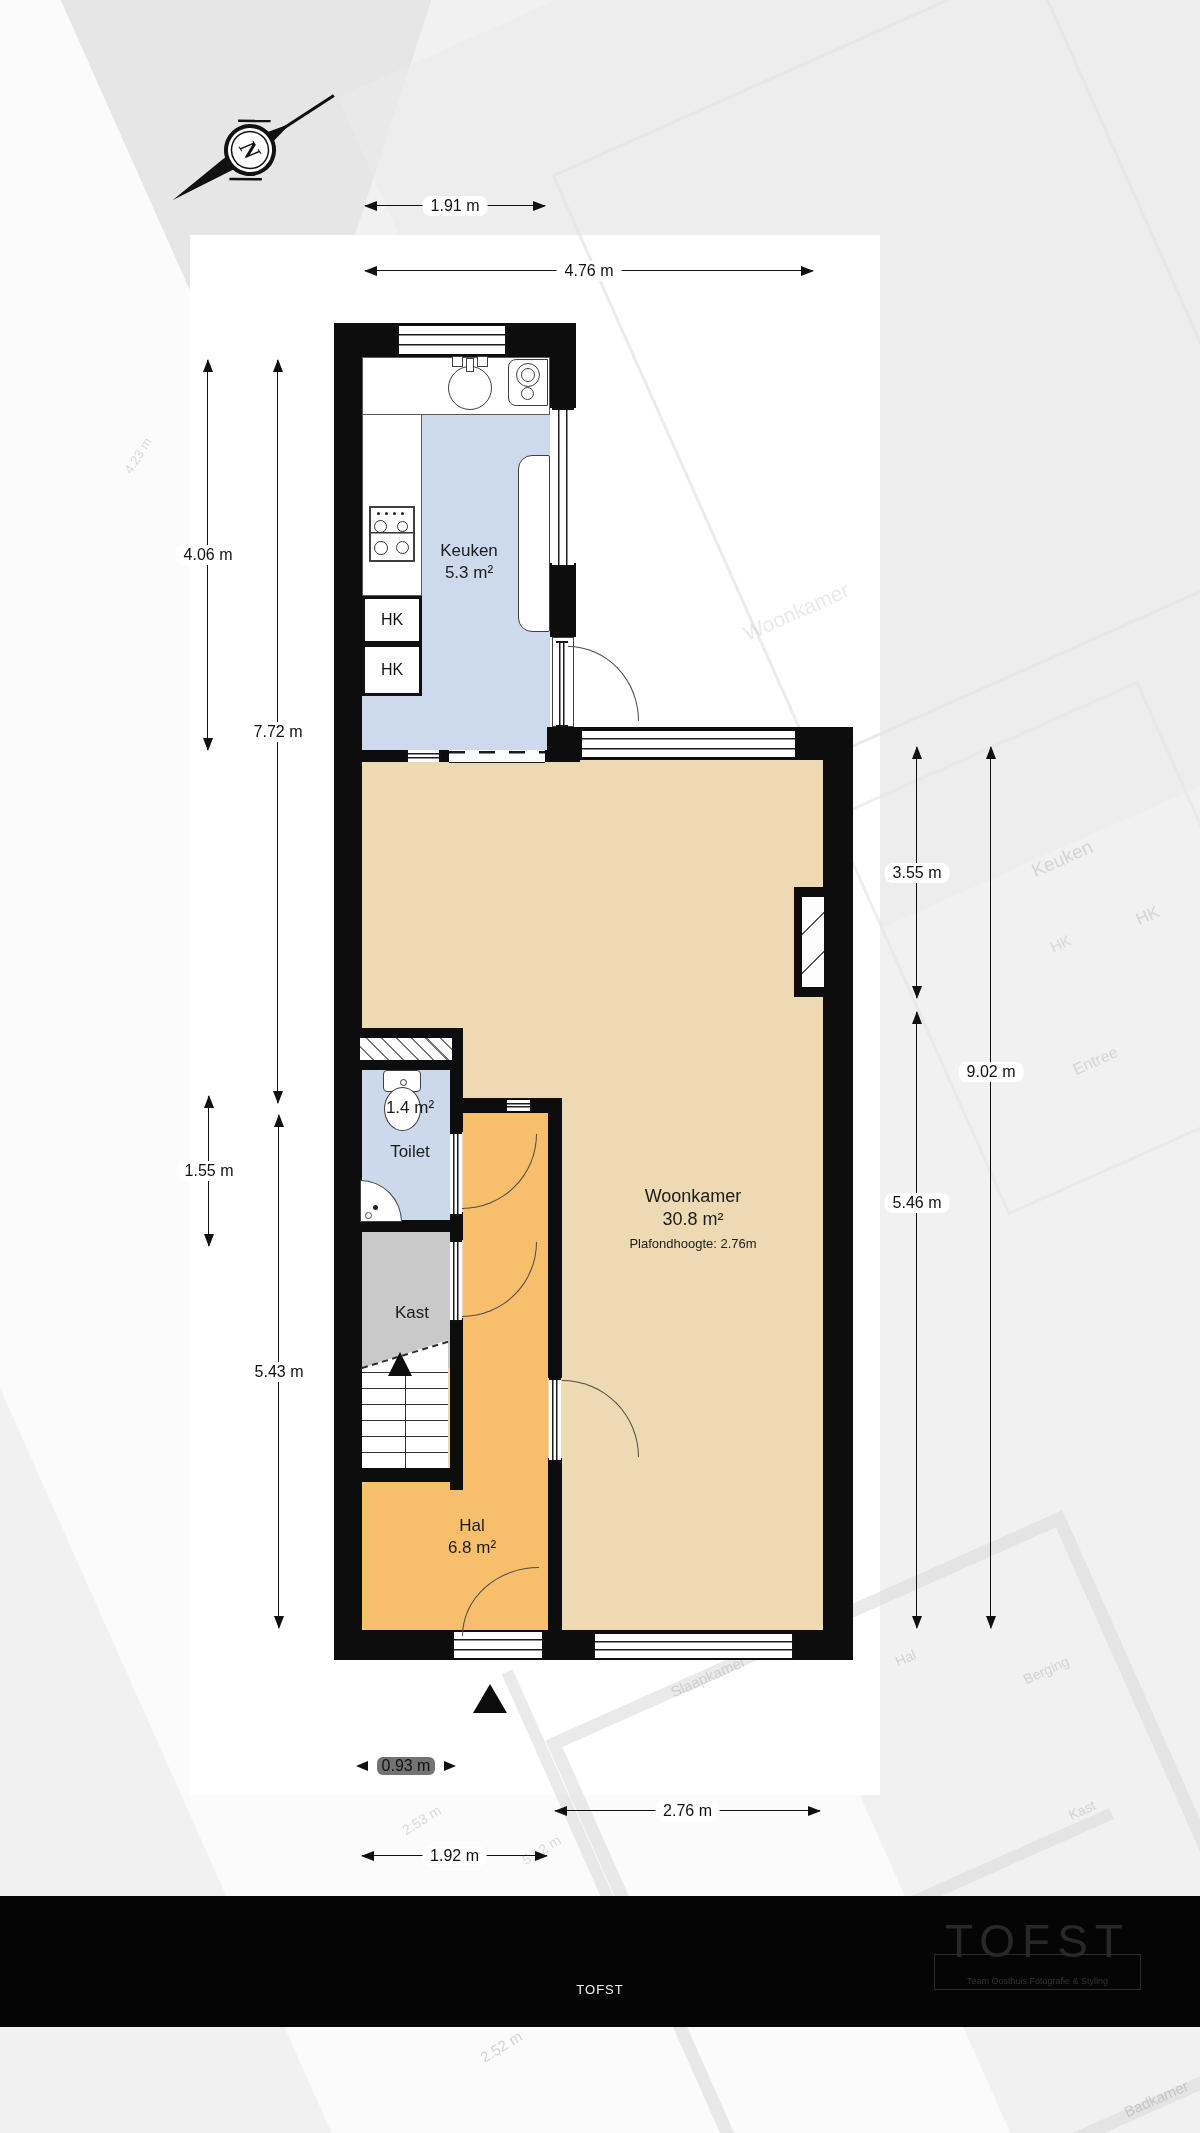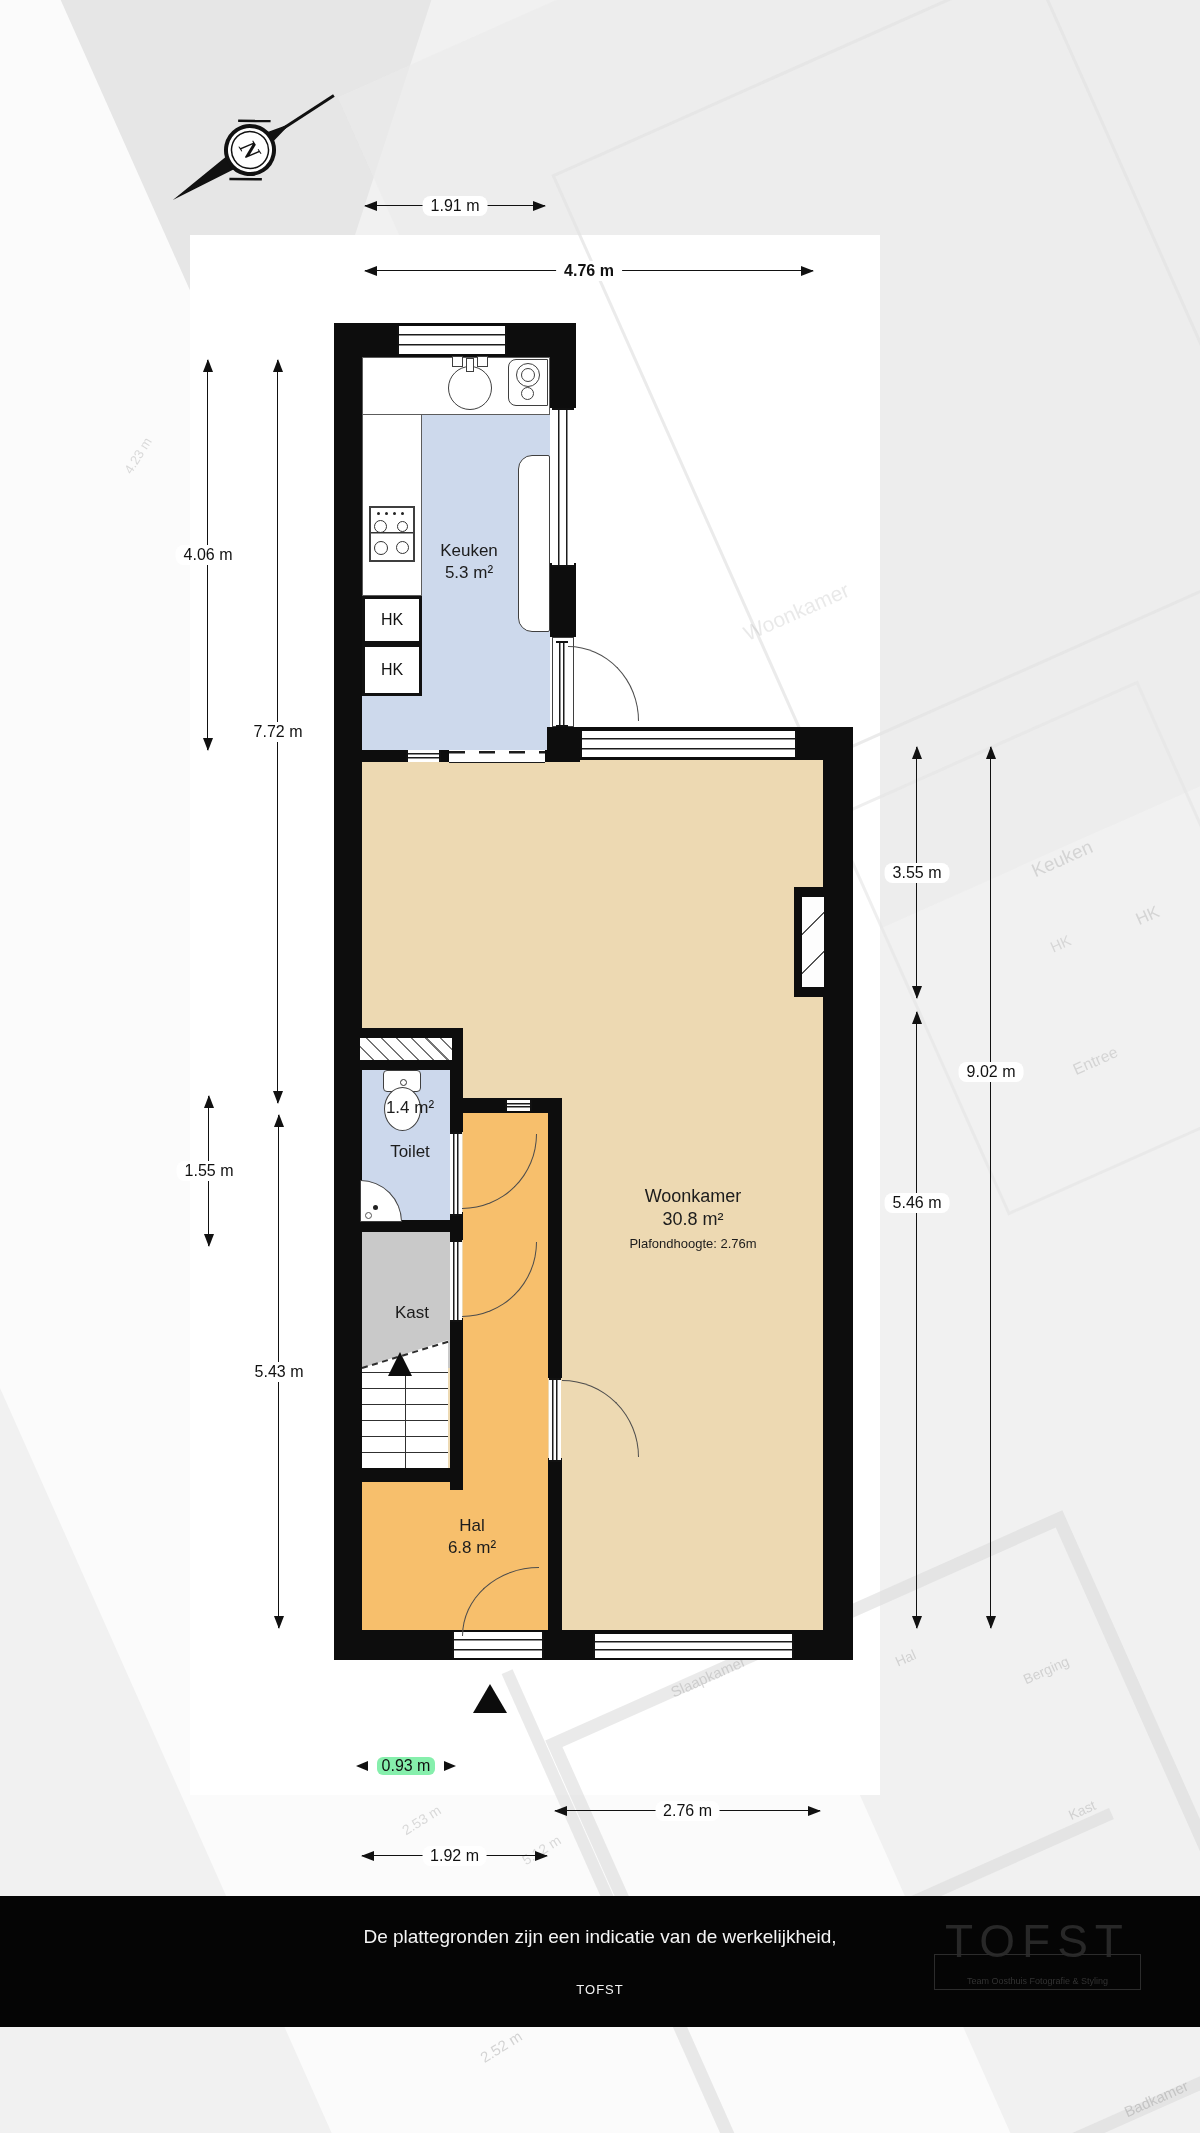--- a/index.html
+++ b/index.html
@@ -48,21 +48,21 @@
   .vdim .ah-b{bottom:-1px;border-top:13px solid #111;}
   .hdim{position:absolute;border-top:1.5px solid #111;height:0;}
   .hdim .ah-l,.hdim .ah-r{position:absolute;top:-5.5px;width:0;height:0;border-top:5px solid transparent;border-bottom:5px solid transparent;}
   .hdim .ah-l{left:-1px;border-right:13px solid #111;}
   .hdim .ah-r{right:-1px;border-left:13px solid #111;}
   .dimpill{position:absolute;left:50%;top:50%;transform:translate(-50%,-50%);
     background:#fff;border-radius:8px;padding:1px 8px;font-size:16px;color:#111;white-space:nowrap;}
   .minidim{position:absolute;display:flex;align-items:center;justify-content:space-between;}
   .minidim .t-l{width:0;height:0;border-top:5px solid transparent;border-bottom:5px solid transparent;border-right:12px solid #111;}
   .minidim .t-r{width:0;height:0;border-top:5px solid transparent;border-bottom:5px solid transparent;border-left:12px solid #111;}
-  .minidim span{font-size:16px;color:#111;background:#86efac;border-radius:6px;padding:0 5px;}
+  .minidim span{font-size:16px;color:#111;background:#737373;border-radius:6px;padding:0 5px;}
   .tri-up{position:absolute;width:0;height:0;border-left:17px solid transparent;border-right:17px solid transparent;border-bottom:29px solid #0c0c0c;}
   
   .stairs{position:absolute;background:#fff;clip-path:polygon(0 28px,100% 0,100% 100%,0 100%);}
   .stairs .treads{position:absolute;left:0;right:0;top:32px;bottom:0;
      background:repeating-linear-gradient(#303030 0 1.5px,transparent 1.5px 16px);}
   .stairs .vline{position:absolute;left:50%;top:32px;bottom:0;border-left:1.5px solid #303030;}
   .slant{position:absolute;height:0;border-top:2px dashed #2e2e2e;transform-origin:0 50%;}
   
   .footer{position:absolute;left:0;width:1200px;background:var(--footer-bg,#050505);}
   .footer .fline{position:absolute;left:0;width:100%;text-align:center;color:#f4f4f4;}
@@ -227,21 +227,21 @@
   <div class="rlabel" style="left:693px;top:1219px;font-size:18px;">30.8 m²</div>
   <div class="rlabel small" style="left:693px;top:1243px;">Plafondhoogte: 2.76m</div>
   <div class="rlabel" style="left:472px;top:1526px;">Hal</div>
   <div class="rlabel" style="left:472px;top:1548px;">6.8 m²</div>
 
   <div class="hdim" style="left:365px;top:205px;width:180px;">
     <div class="ah-l"></div>
       <div class="ah-r"></div>
     <span class="dimpill">1.91 m</span>
   </div>
-  <div class="hdim" style="left:365px;top:270px;width:448px;font-weight:bold;">
+  <div class="hdim" style="left:365px;top:270px;width:448px;">
     <div class="ah-l"></div>
       <div class="ah-r"></div>
     <span class="dimpill">4.76 m</span>
   </div>
   <div class="vdim" style="left:207px;top:360px;height:390px;">
     <div class="ah-t"></div>
       <div class="ah-b"></div>
     <span class="dimpill">4.06 m</span>
   </div>
   <div class="vdim" style="left:277px;top:360px;height:743px;">
@@ -284,21 +284,20 @@
       <div class="ah-r"></div>
     <span class="dimpill">2.76 m</span>
   </div>
   <div class="hdim" style="left:362px;top:1855px;width:185px;">
     <div class="ah-l"></div>
       <div class="ah-r"></div>
     <span class="dimpill">1.92 m</span>
   </div>
 
   <div class="footer" style="top:1896px;height:131px;">
-    <div class="fline" style="top:30px;font-size:19px;">De plattegronden zijn een indicatie van de werkelijkheid,</div>
     <div class="fline" style="top:86px;font-size:13px;letter-spacing:1px;">TOFST</div>
     <div class="logo" style="left:930px;top:18px;width:215px;height:78px;">
       <div class="logo-text">TOFST</div>
       <div class="logo-box"></div>
       <div class="logo-sub">Team Oosthuis Fotografie &amp; Styling</div>
     </div>
   </div>
 
 </div>
 

